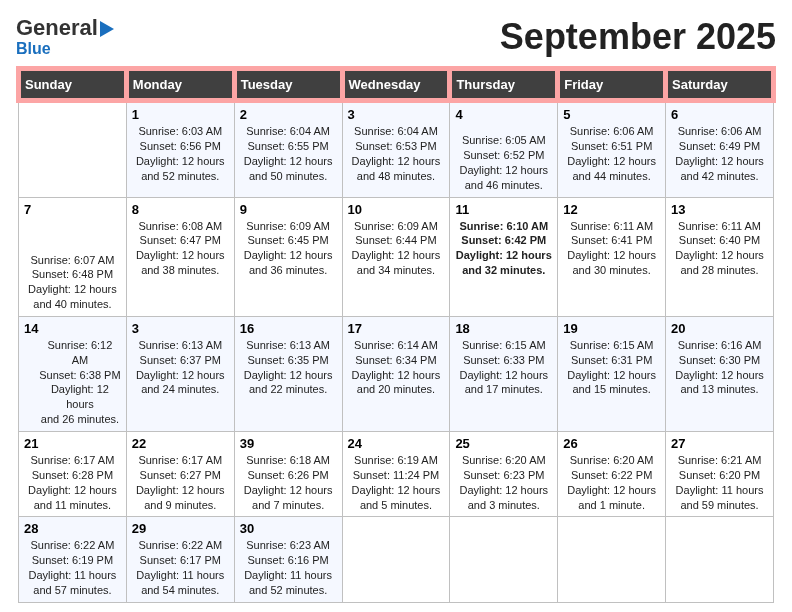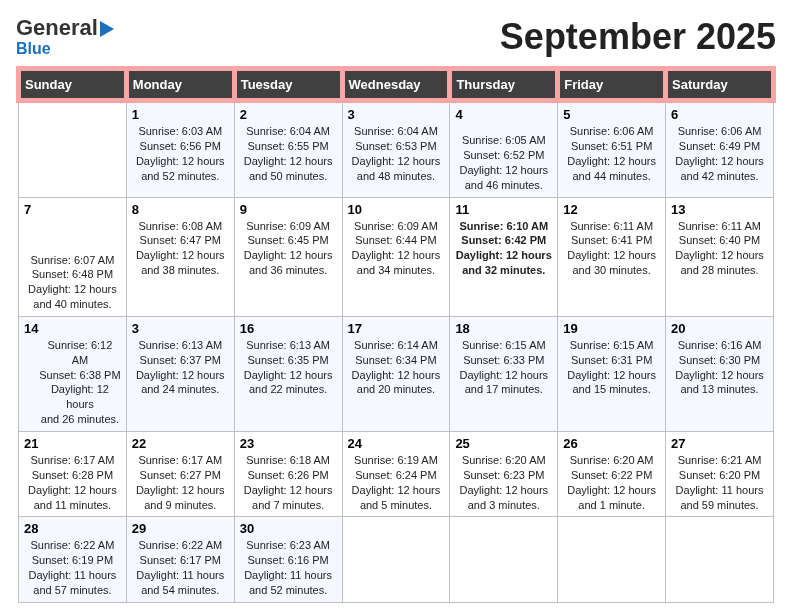--- a/index.html
+++ b/index.html
@@ -272,30 +272,30 @@
 and 11 minutes.</div>
         </td>
         <td>
           <span class="day-num">22</span>
           <div class="day-info" style="white-space: pre-line;">Sunrise: 6:17 AM
 Sunset: 6:27 PM
 Daylight: 12 hours
 and 9 minutes.</div>
         </td>
         <td>
-          <span class="day-num">23</span>
+          <span class="day-num">39</span>
           <div class="day-info" style="white-space: pre-line;">Sunrise: 6:18 AM
 Sunset: 6:26 PM
 Daylight: 12 hours
 and 7 minutes.</div>
         </td>
         <td>
           <span class="day-num">24</span>
           <div class="day-info" style="white-space: pre-line;">Sunrise: 6:19 AM
-Sunset: 6:24 PM
+Sunset: 11:24 PM
 Daylight: 12 hours
 and 5 minutes.</div>
         </td>
         <td>
           <span class="day-num">25</span>
           <div class="day-info" style="white-space: pre-line;">Sunrise: 6:20 AM
 Sunset: 6:23 PM
 Daylight: 12 hours
 and 3 minutes.</div>
         </td>

